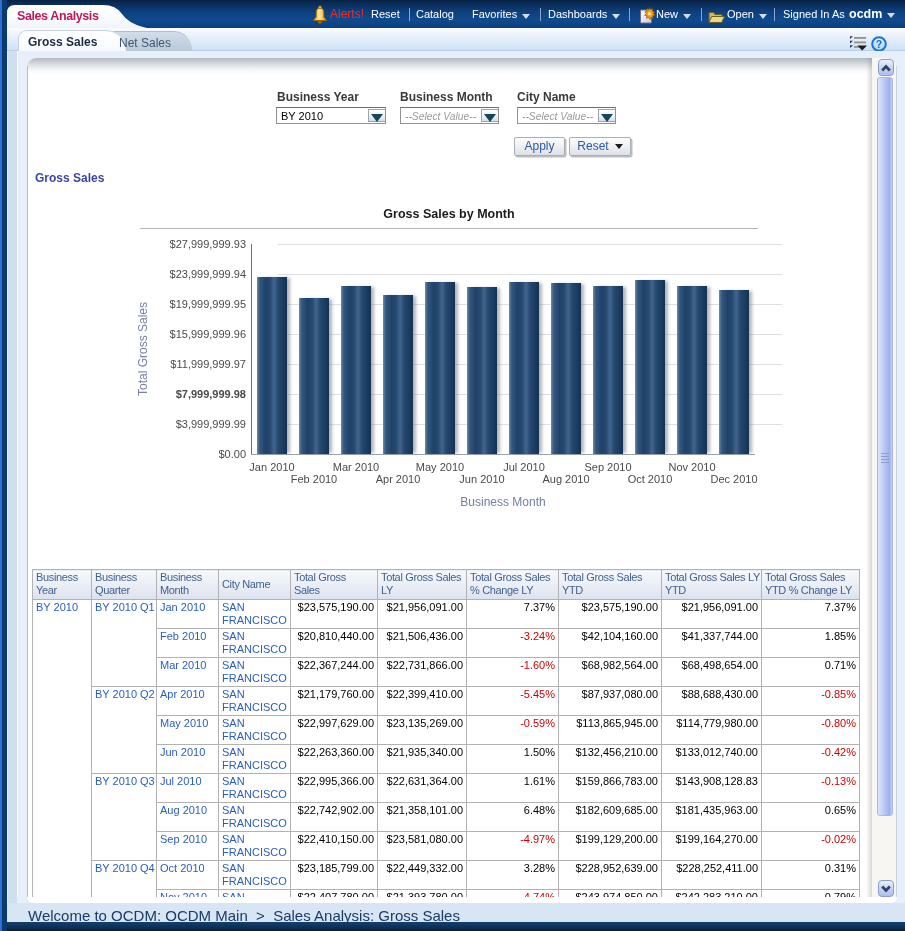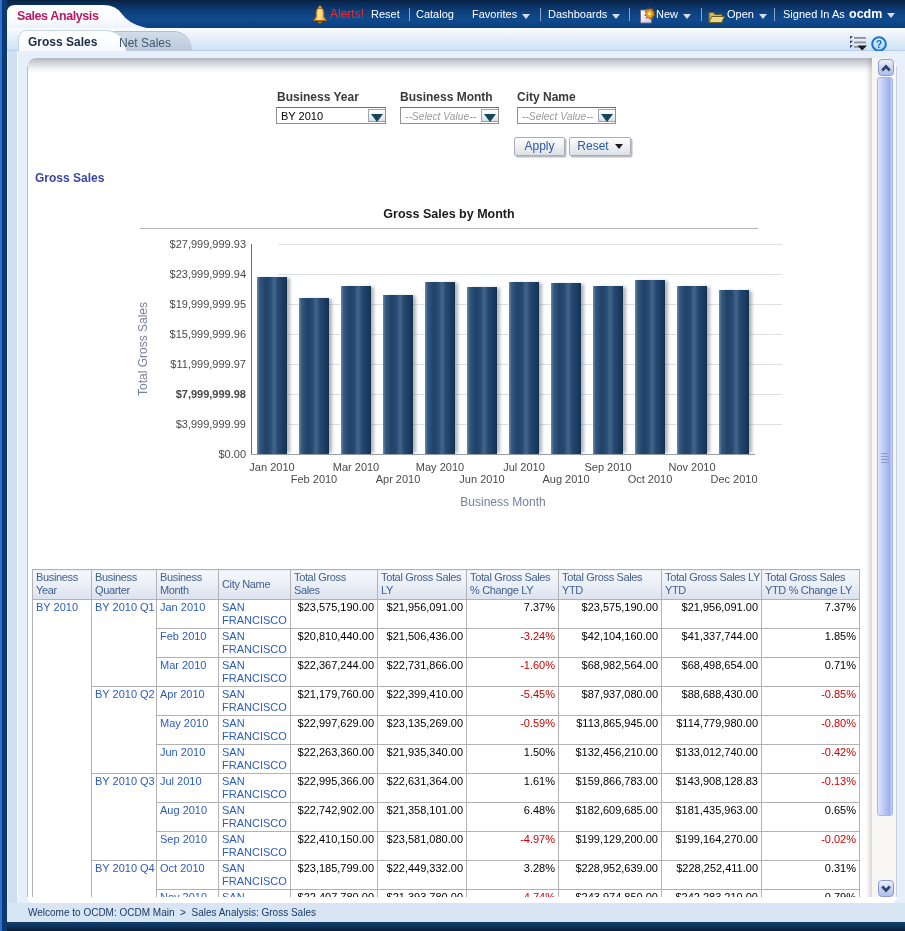--- a/index.html
+++ b/index.html
@@ -74,21 +74,21 @@
   overflow:hidden; white-space:nowrap; }
 #tbl th { letter-spacing:-0.35px; background:linear-gradient(180deg,#f6f8fb 0%,#e9edf5 55%,#dbe2ef 100%);
   color:#42618e; font-weight:normal; text-align:left; height:30px; }
 #tbl td { height:29px; }
 td.dim { color:#2a5cc0; }
 td.num { text-align:right; color:#000; }
 td.neg { text-align:right; color:#cc0000; }
 
 
 #footband { left:7px; top:903px; width:898px; height:19px; background:#d7e5f4; }
-#foottxt { left:28px; top:907px; font-size:10px; color:#1b3a66; }
+#foottxt { left:28px; top:907px; font-size:15px; color:#1b3a66; }
 #footbar { left:0px; top:922px; width:905px; height:9px; background:linear-gradient(180deg,#12406e 0%,#0d3055 60%,#071e38 100%); }
 
 
 #lstrip1 { left:0; top:0; width:2px; height:931px; background:#2f6fd6; }
 #lstrip2 { left:2px; top:0; width:5px; height:931px; background:#0b3a70; }
 #lstrip3 { left:8px; top:51px; width:9px; height:852px; background:#cfdfef; }
 
 
 #sbtrack { left:872px; top:58px; width:25px; height:839px; background:#f7f6f2; }
 #sbshadow { left:866px; top:58px; width:7px; height:839px; background:linear-gradient(90deg,rgba(120,120,120,0) 0%,rgba(120,120,120,0.35) 100%); }

